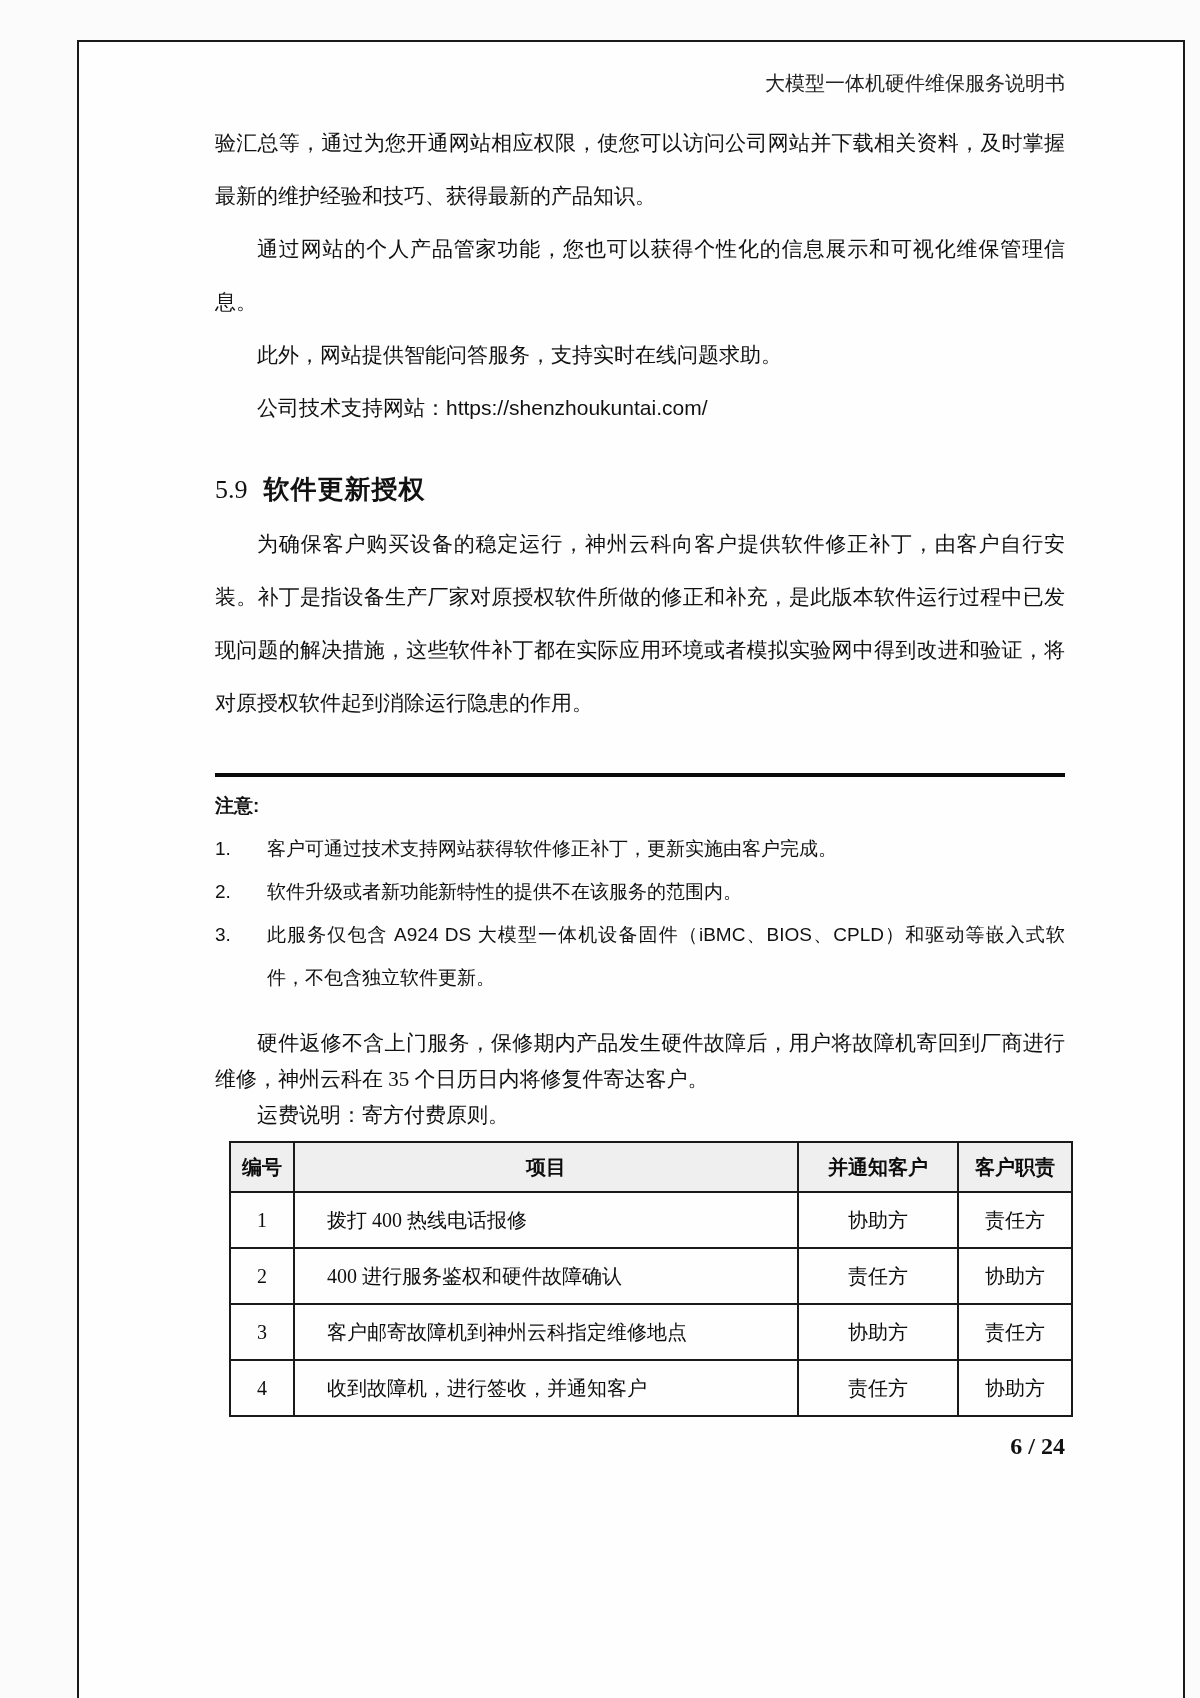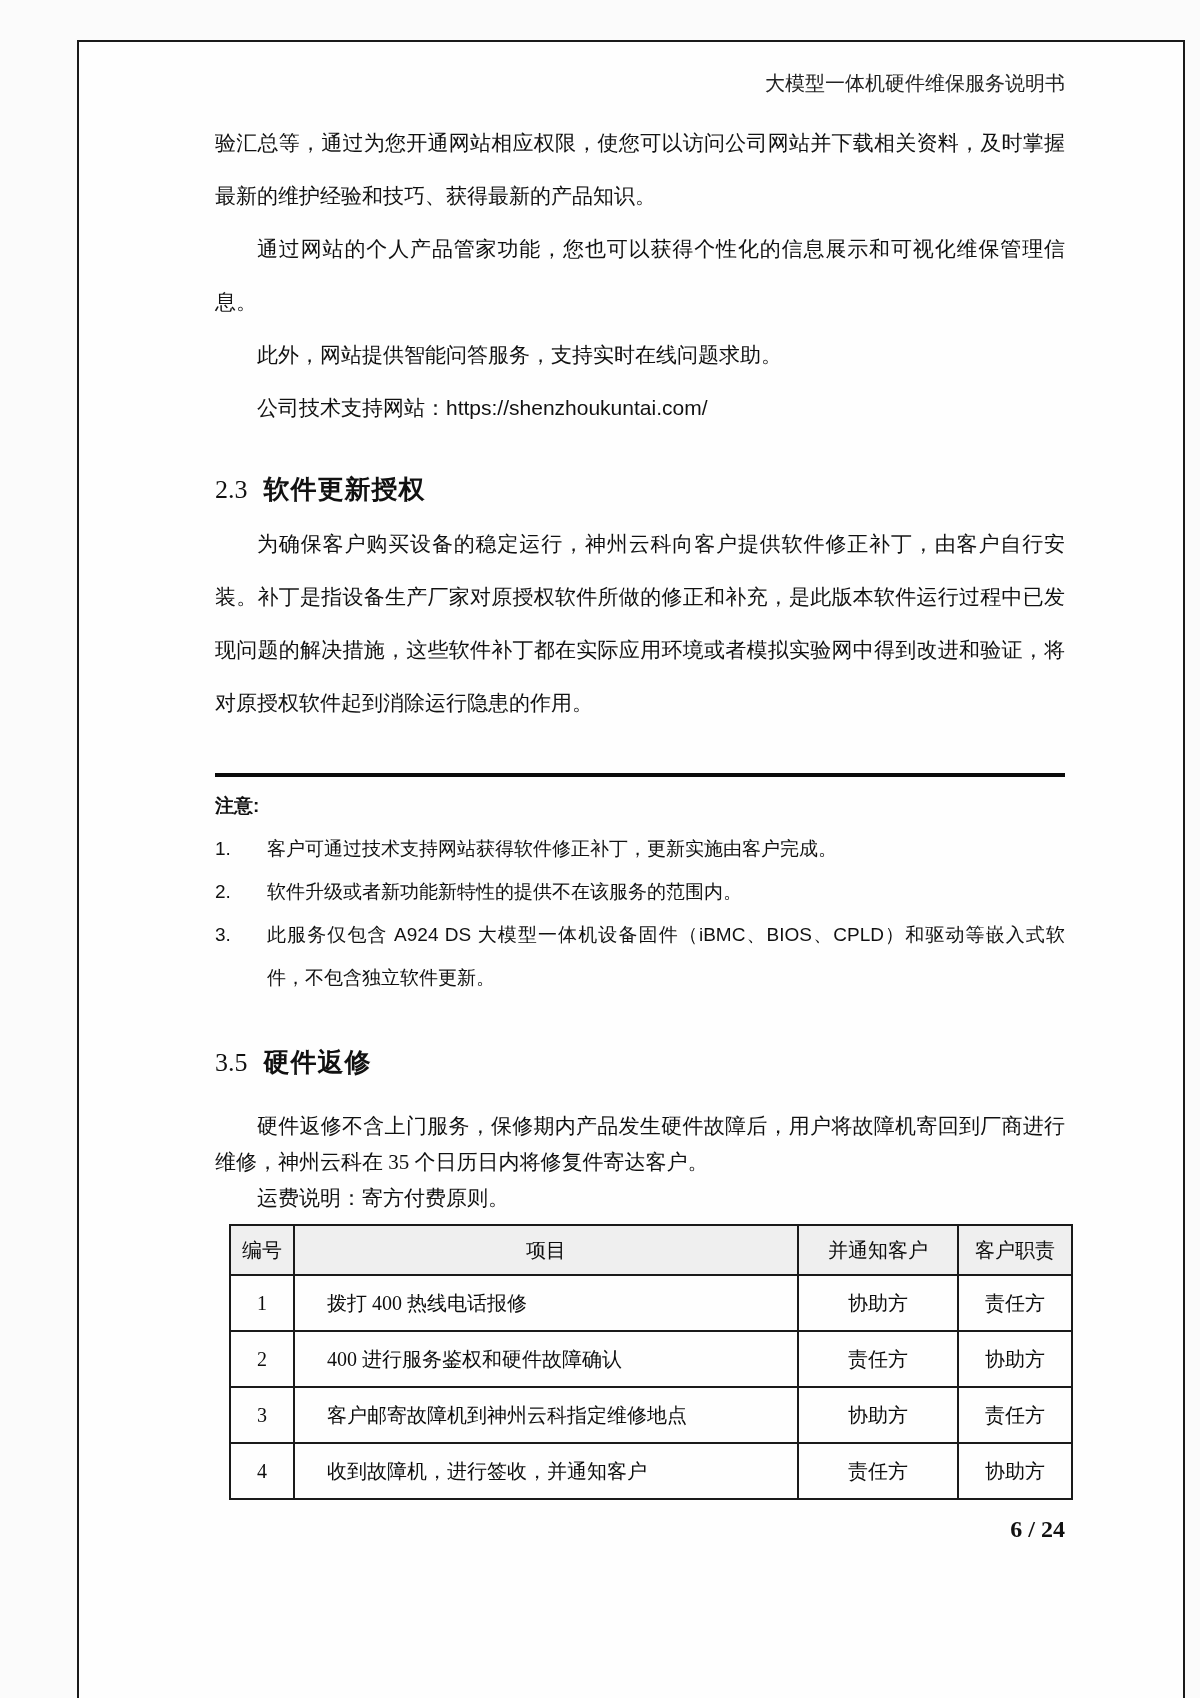--- a/index.html
+++ b/index.html
@@ -102,21 +102,21 @@
   }
   .resp-table th, .resp-table td {
     border: 2px solid #1a1a1a;
     text-align: center;
     vertical-align: middle;
     padding: 4px 6px;
     box-sizing: border-box;
   }
   .resp-table th {
     background: #efefef;
-    font-weight: 400;
+    font-weight: 700;
     height: 50px;
   }
   .resp-table td { height: 56px; }
   .resp-table td.cell-item {
     text-align: left;
     padding-left: 32px;
   }
   .col-no   { width: 64px; }
   .col-item { width: 504px; }
   .col-vendor { width: 160px; }
@@ -137,21 +137,21 @@
   <div class="doc-header">大模型一体机硬件维保服务说明书</div>
 
   <div class="body-sans">
     <p>验汇总等，通过为您开通网站相应权限，使您可以访问公司网站并下载相关资料，及时掌握最新的维护经验和技巧、获得最新的产品知识。</p>
     <p class="indent">通过网站的个人产品管家功能，您也可以获得个性化的信息展示和可视化维保管理信息。</p>
     <p class="indent">此外，网站提供智能问答服务，支持实时在线问题求助。</p>
     <p class="indent">公司技术支持网站：https://shenzhoukuntai.com/</p>
   </div>
 
   <div class="section-heading">
-    <span class="num">2.3</span>
+    <span class="num">5.9</span>
     <span class="ttl">软件更新授权</span>
   </div>
 
   <div class="body-sans para-34">
     <p class="indent">为确保客户购买设备的稳定运行，神州云科向客户提供软件修正补丁，由客户自行安装。补丁是指设备生产厂家对原授权软件所做的修正和补充，是此版本软件运行过程中已发现问题的解决措施，这些软件补丁都在实际应用环境或者模拟实验网中得到改进和验证，将对原授权软件起到消除运行隐患的作用。</p>
   </div>
 
   <hr class="notice-divider">
 
   <div class="notice-label">注意:</div>
@@ -164,24 +164,20 @@
     <div class="notice-item">
       <span class="li-num">2.</span>
       <span class="li-text">软件升级或者新功能新特性的提供不在该服务的范围内。</span>
     </div>
     <div class="notice-item">
       <span class="li-num">3.</span>
       <span class="li-text">此服务仅包含 A924 DS 大模型一体机设备固件（iBMC、BIOS、CPLD）和驱动等嵌入式软件，不包含独立软件更新。</span>
     </div>
   </div>
 
-  <div class="section-heading heading-35">
-    <span class="num">3.5</span>
-    <span class="ttl">硬件返修</span>
-  </div>
 
   <div class="body-serif">
     <p class="indent">硬件返修不含上门服务，保修期内产品发生硬件故障后，用户将故障机寄回到厂商进行维修，神州云科在 35 个日历日内将修复件寄达客户。</p>
     <p class="indent">运费说明：寄方付费原则。</p>
   </div>
 
   <table class="resp-table">
     <colgroup>
       <col class="col-no">
         <col class="col-item">

